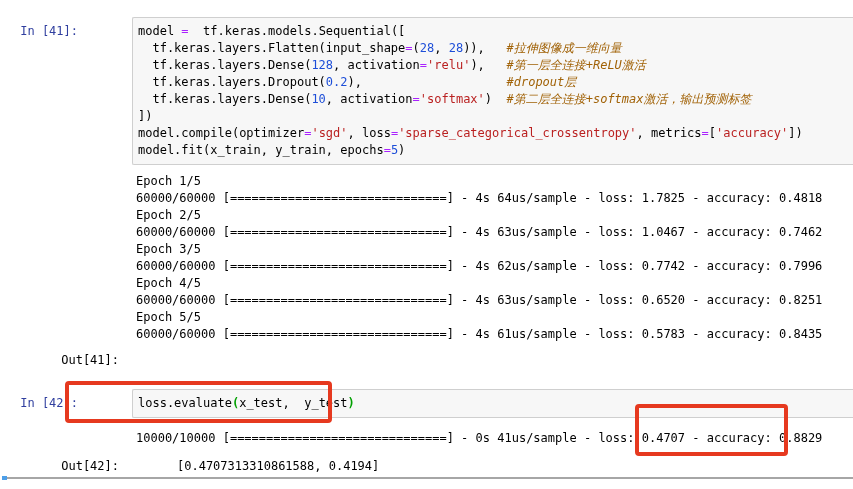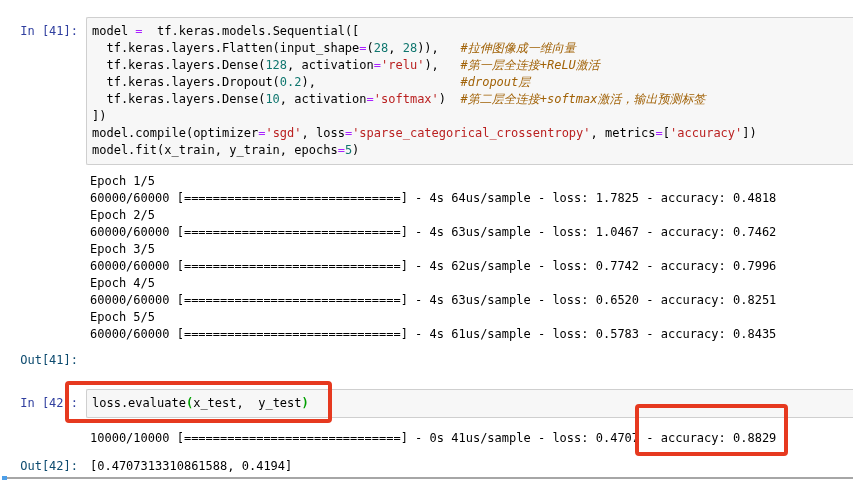--- a/index.html
+++ b/index.html
@@ -5,46 +5,46 @@
   html,body{margin:0;padding:0;background:#fff;}
   .nb{
     position:relative;
     width:853px;height:489px;
     background:#fff;
     overflow:hidden;
     font-family:"DejaVu Sans Mono","Liberation Mono",monospace;
     font-size:12px;
     color:#000;
   }
-  .row{display:flex;align-items:flex-start;}
+  .row{display:flex;align-items:flex-start;gap:46px;}
   .prompt{
     width:86px;min-width:86px;box-sizing:border-box;
     text-align:right;padding-right:8px;
     line-height:17px;white-space:pre;
     user-select:none;
   }
   .prompt.in{color:#303F9F;padding-top:6px;}
-  .prompt.out{color:#0c4a6e;}
+  .prompt.out{color:#000000;margin-left:41px;}
   .cell-1{margin-top:17px;}
   .cell-2{margin-top:20px;}
   .input-box{
     flex:1;
     background:#F7F7F7;
     border:1px solid #CFCFCF;
     border-right:none;
     border-radius:2px 0 0 2px;
     padding:5px 2px 5px 5px;
     line-height:17px;
     white-space:pre;
     overflow:hidden;
     cursor:text;
   }
   .cm-line{white-space:pre;}
   .tok-o{color:#AA22FF;}
-  .tok-n{color:#0f766e;}
+  .tok-n{color:#1d4ed8;}
   .tok-s{color:#BA2121;}
   .tok-c{color:#a16207;font-style:italic;}
   .tok-b{color:#00A000;font-weight:bold;}
   .output-area{
     flex:1;
     padding:8px 0 0 4px;
     line-height:17px;
     white-space:pre;
     overflow:hidden;
   }

